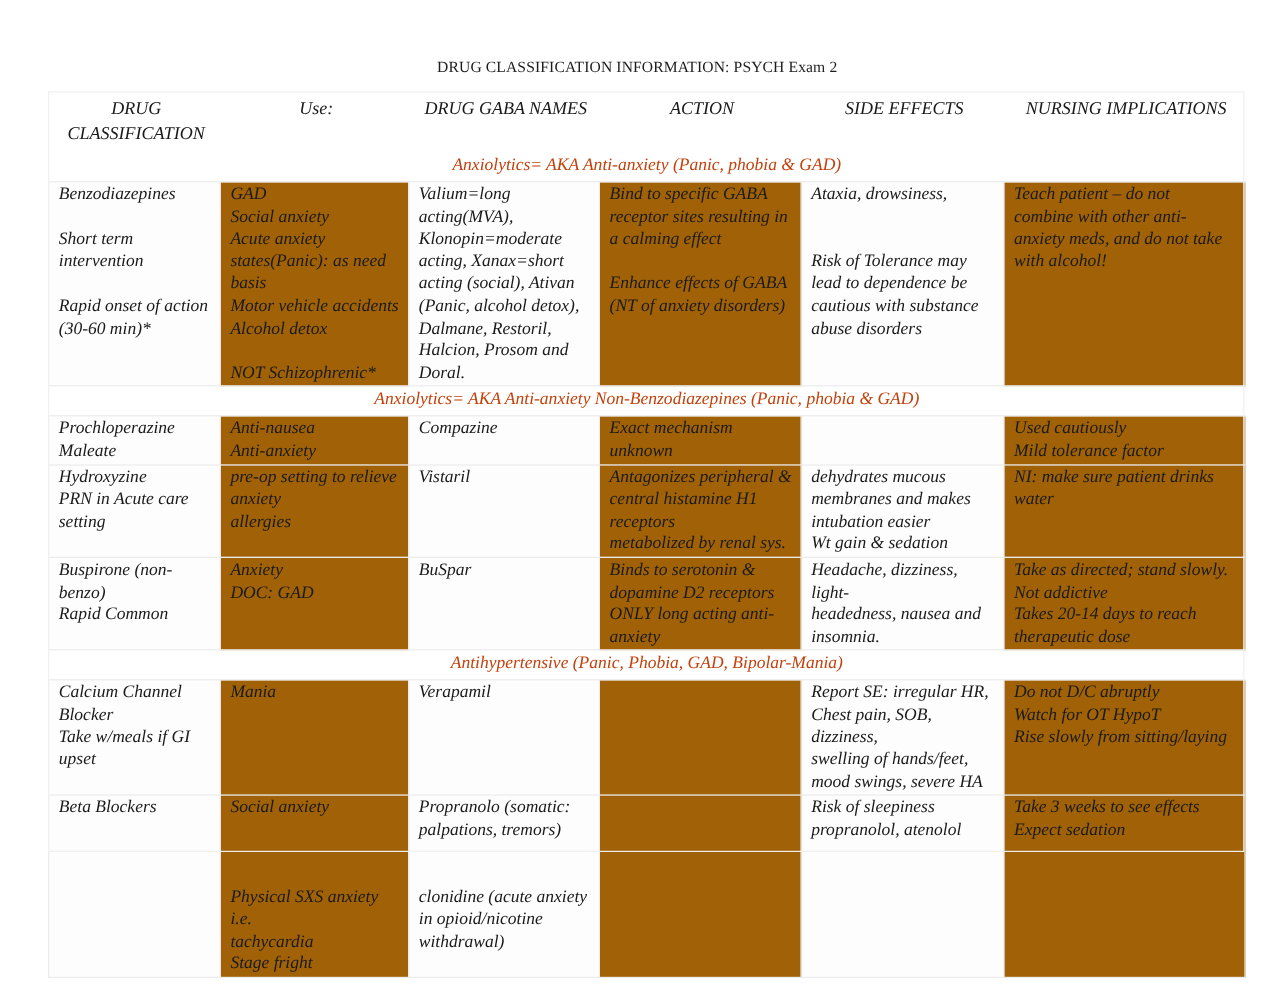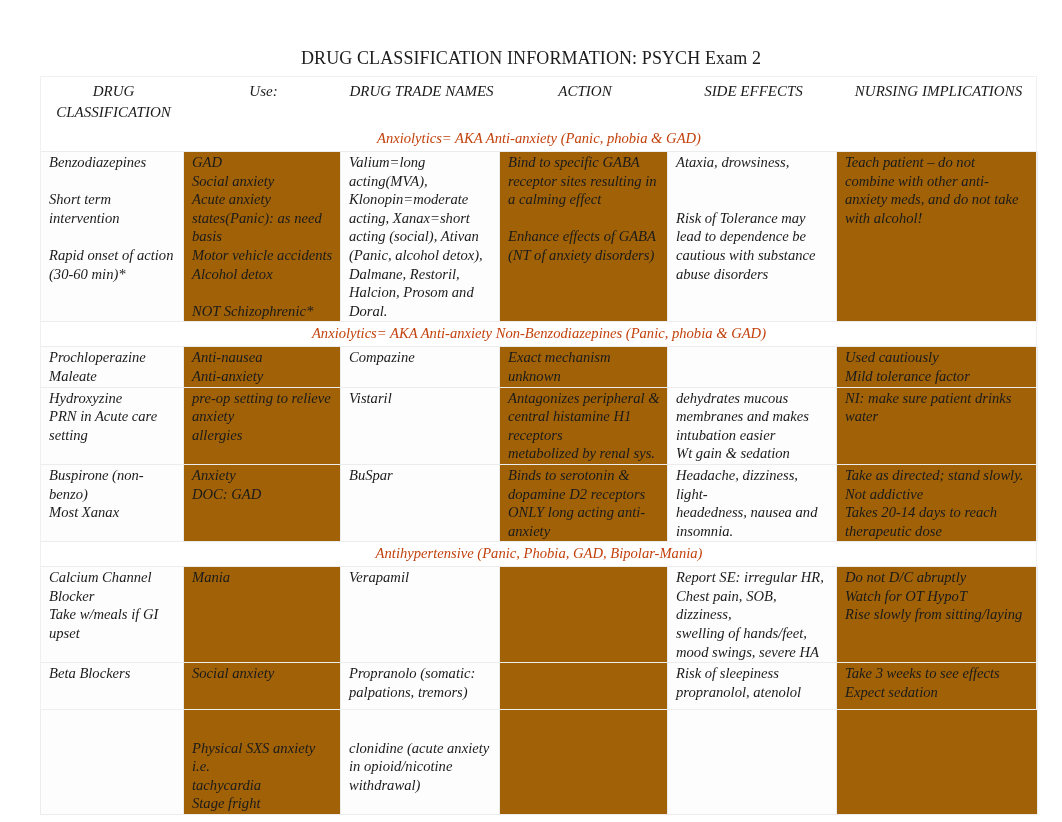--- a/index.html
+++ b/index.html
@@ -10,21 +10,21 @@
     font-family: "Liberation Serif", "DejaVu Serif", serif;
     color: #1a1a1a;
     overflow: hidden;
   }
   .page { position: relative; width: 1062px; height: 822px; }
 
   .doc-title {
     position: absolute;
     top: 48px; left: 0; width: 1062px;
     text-align: center;
-    font-size: 18px;
+    font-size: 13px;
     letter-spacing: 0.1px;
     color: #1c1c1c;
   }
 
   .table-wrap {
     position: absolute;
     top: 76px;
     left: 40px;
     width: 997px;
   }
@@ -108,21 +108,21 @@
         <col style="width:157px">
         <col style="width:159px">
         <col style="width:168px">
         <col style="width:169px">
         <col style="width:201px">
       </colgroup>
       <tbody id="table-body">
           <tr class="head-row">
             <td class="head-drug-class">DRUG CLASSIFICATION</td>
             <td>Use:</td>
-            <td>DRUG TRADE NAMES</td>
+            <td>DRUG GABA NAMES</td>
             <td>ACTION</td>
             <td>SIDE EFFECTS</td>
             <td>NURSING IMPLICATIONS</td>
           </tr>
           <tr class="section-row">
             <td colspan="6" class="band-peach">Anxiolytics= AKA Anti-anxiety (Panic, phobia &amp; GAD)</td>
           </tr>
           <tr class="body-row">
             <td>Benzodiazepines
 
@@ -197,21 +197,21 @@
             <td>dehydrates mucous
 membranes and makes
 intubation easier
 Wt gain &amp; sedation</td>
             <td class="tint">NI: make sure patient drinks
 water</td>
           </tr>
           <tr class="body-row">
             <td>Buspirone (non-
 benzo)
-Most Xanax</td>
+Rapid Common</td>
             <td class="tint">Anxiety
 DOC: GAD</td>
             <td>BuSpar</td>
             <td class="tint">Binds to serotonin &amp;
 dopamine D2 receptors
 ONLY long acting anti-
 anxiety</td>
             <td>Headache, dizziness, light-
 headedness, nausea and
 insomnia.</td>

